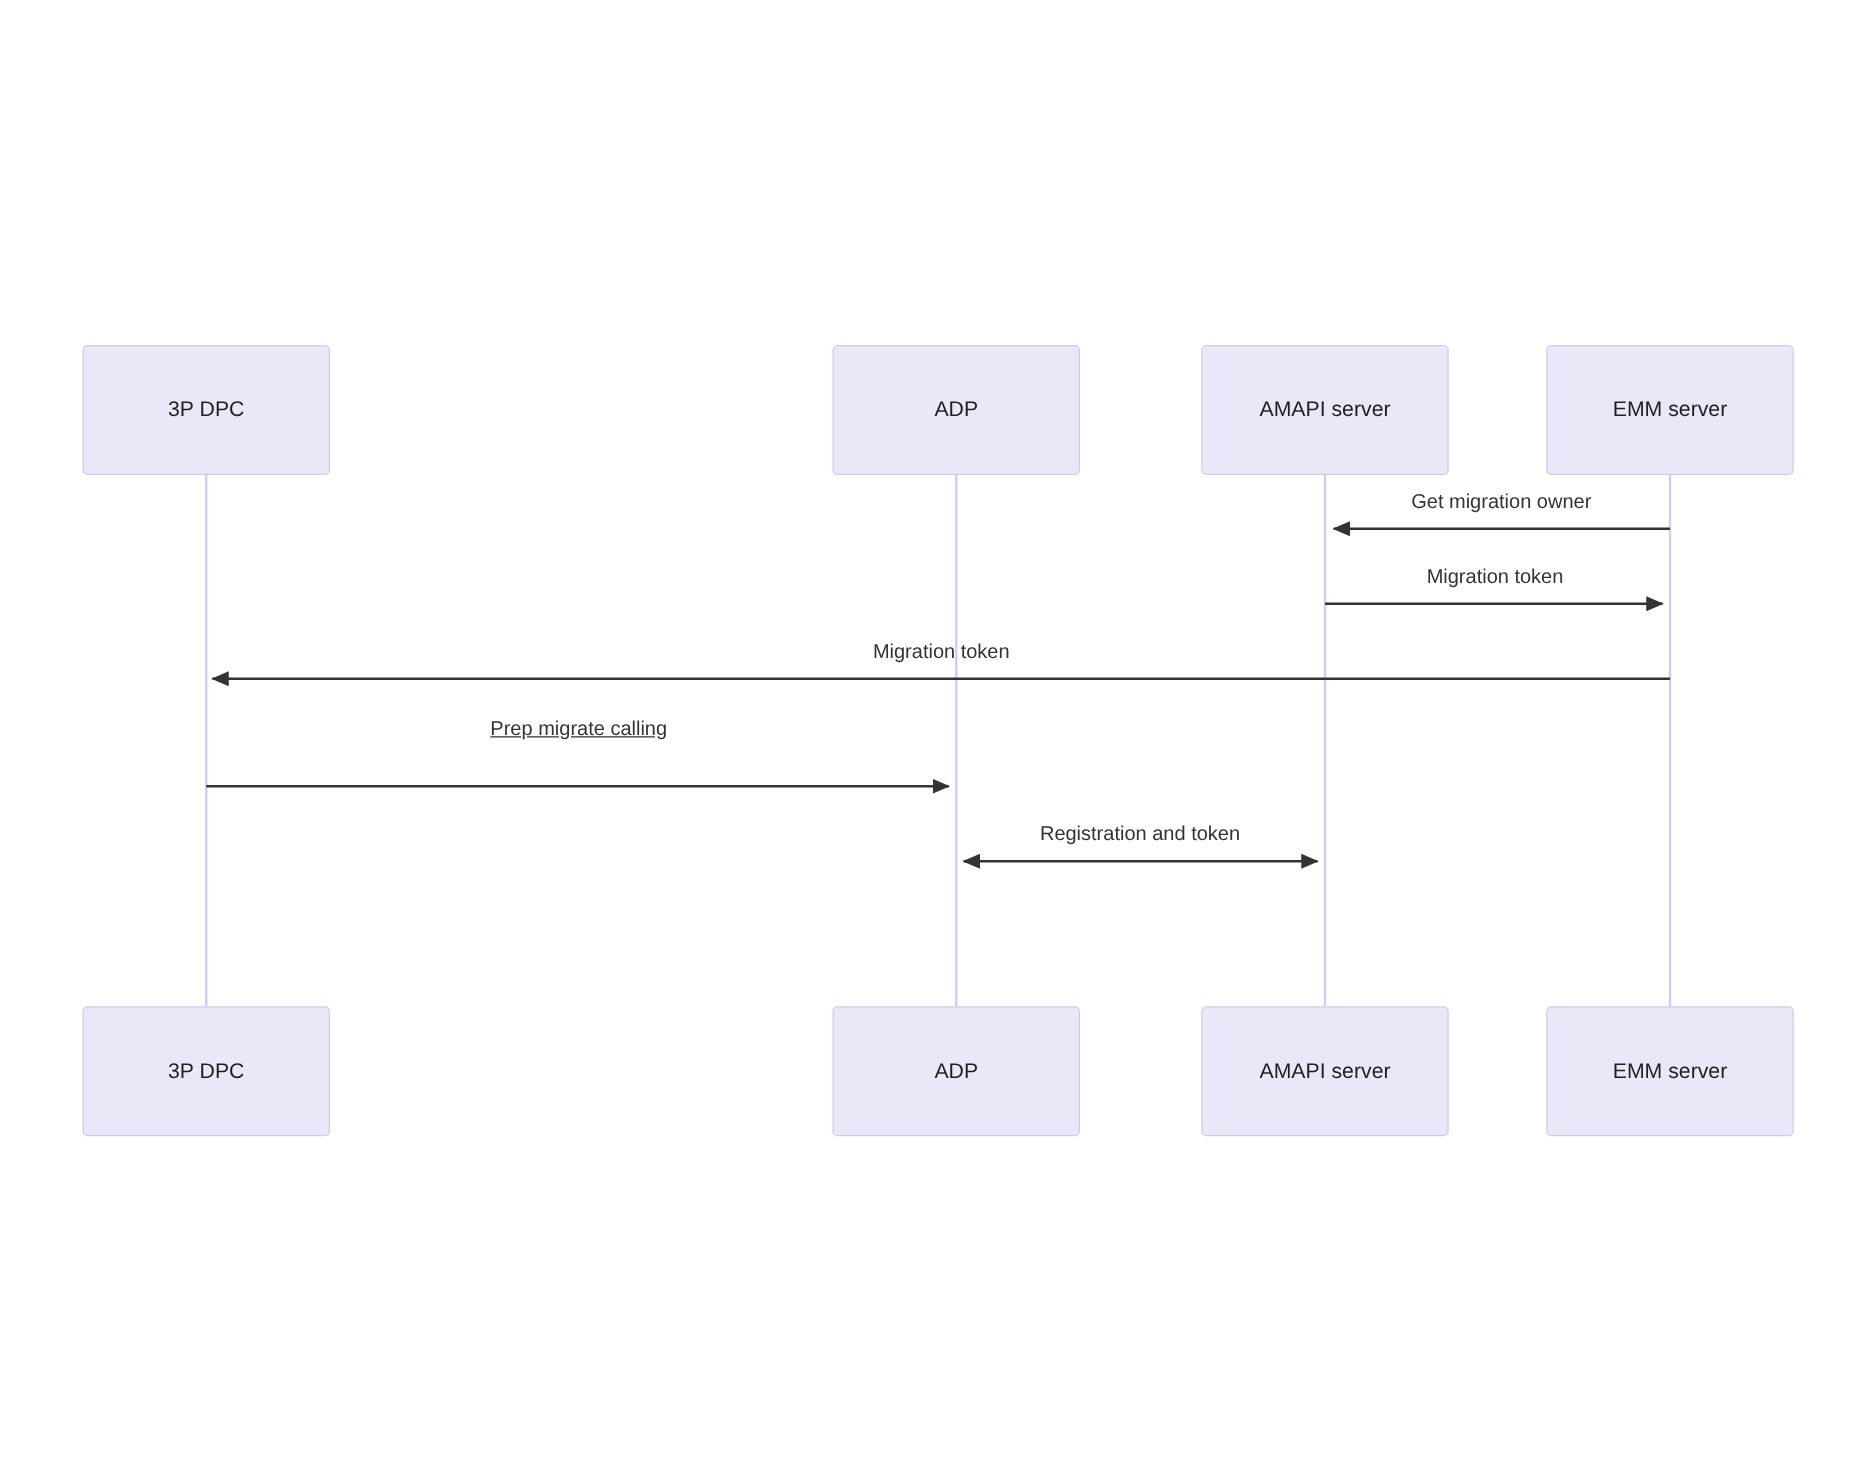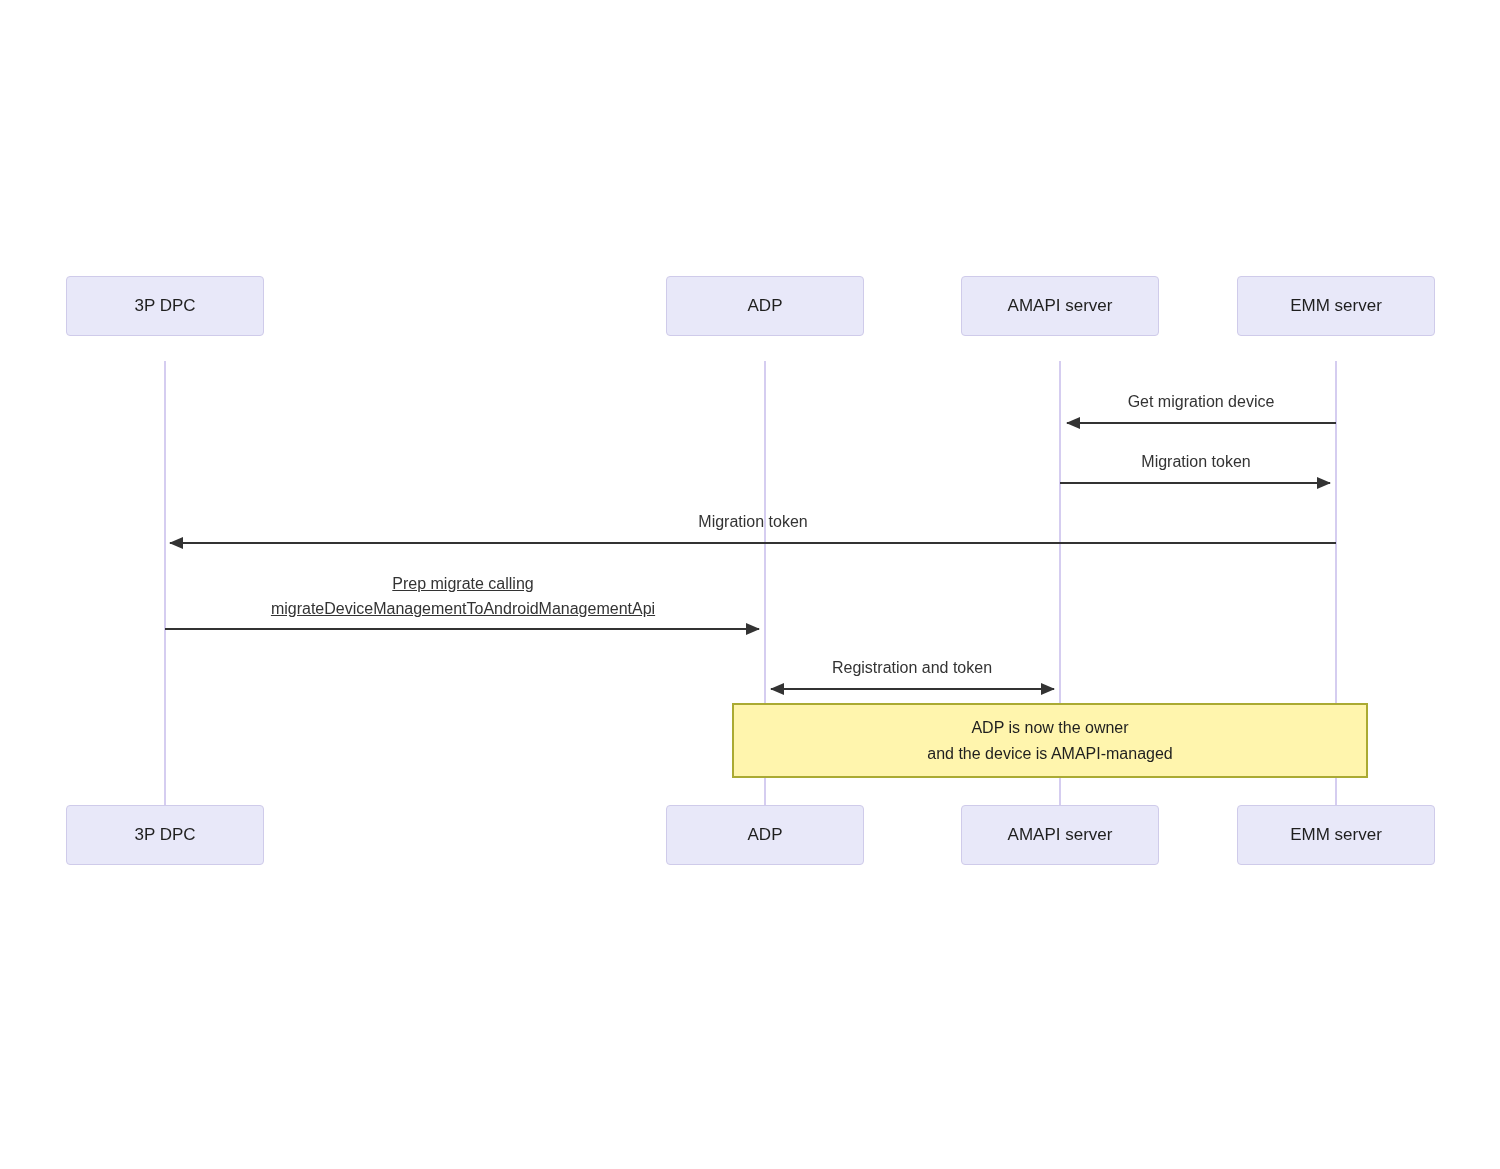--- a/index.html
+++ b/index.html
@@ -27,21 +27,21 @@
   .lifeline {
     position: absolute;
     top: 361px;
     height: 444px;
     width: 2px;
     background: var(--lifeline);
   }
   .actor {
     position: absolute;
     width: 198px;
-    height: 60px;
+    height: 104px;
     background: var(--actor-fill);
     border: 1px solid var(--actor-border);
     border-radius: 4px;
     display: flex;
     align-items: center;
     justify-content: center;
   }
   .actor.top { top: 276px; }
   .actor.bottom { top: 805px; }
   .actor-label {
@@ -125,27 +125,22 @@
         <path d="M0,0 L14,6 L0,12 Z" fill="#333333"></path>
       </marker>
     </defs>
     <line class="msg-line" x1="1336" y1="423" x2="1067" y2="423" marker-end="url(#ah)"></line>
     <line class="msg-line" x1="1060" y1="483" x2="1330" y2="483" marker-end="url(#ah)"></line>
     <line class="msg-line" x1="1336" y1="543" x2="170" y2="543" marker-end="url(#ah)"></line>
     <line class="msg-line" x1="165" y1="629" x2="759" y2="629" marker-end="url(#ah)"></line>
     <line class="msg-line" x1="771" y1="689" x2="1054" y2="689" marker-start="url(#ah)" marker-end="url(#ah)"></line>
   </svg>
 
-  <div class="msg-label" style="left:1201px; top:391px">Get migration device</div>
+  <div class="msg-label" style="left:1201px; top:391px">Get migration owner</div>
   <div class="msg-label" style="left:1196px; top:451px">Migration token</div>
   <div class="msg-label" style="left:753px; top:511px">Migration token</div>
   <div class="msg-label two-line" style="left:463px; top:571px">
     <div>Prep migrate calling</div>
-    <div>migrateDeviceManagementToAndroidManagementApi</div>
   </div>
   <div class="msg-label" style="left:912px; top:657px">Registration and token</div>
 
-  <div class="note">
-    <div>ADP is now the owner</div>
-    <div>and the device is AMAPI-managed</div>
-  </div>
 
 </div>
 
 </body></html>

